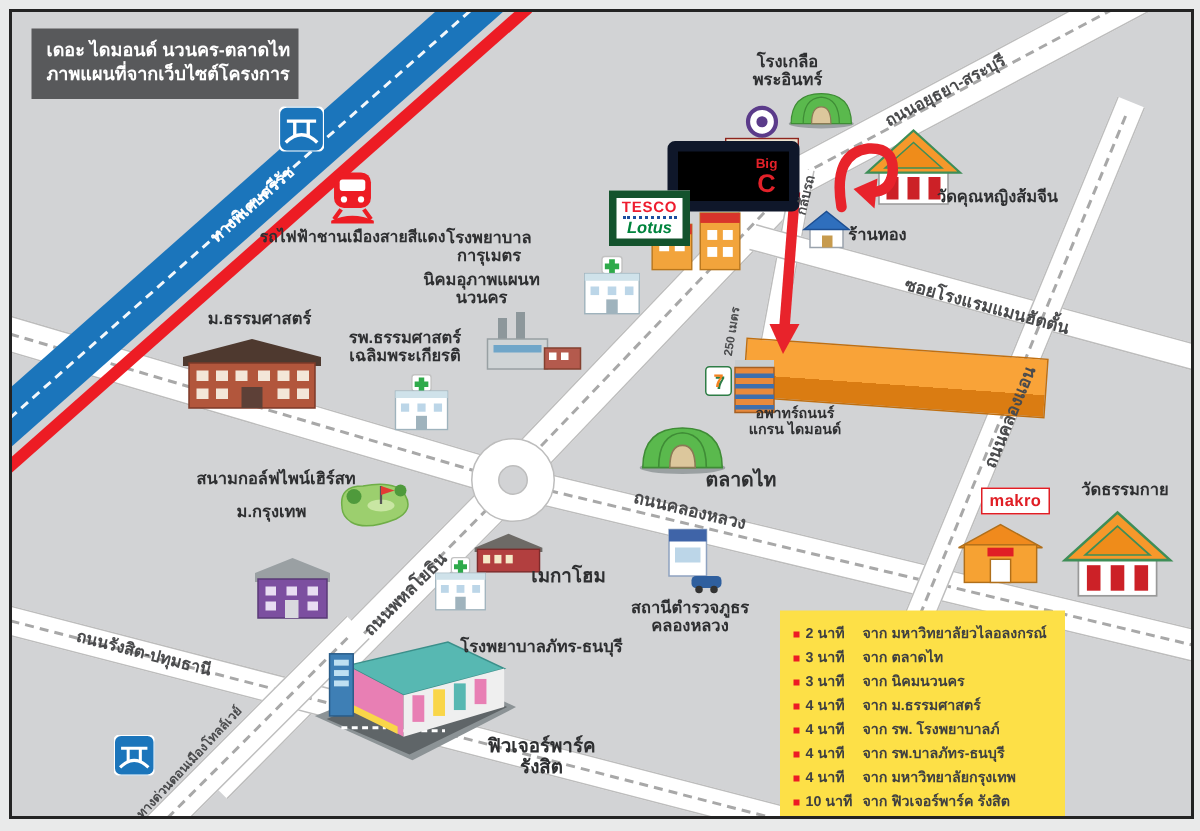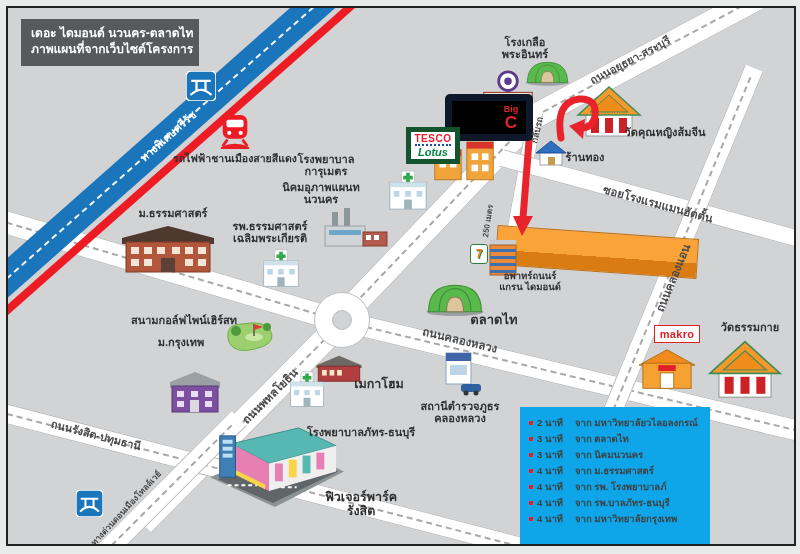--- a/index.html
+++ b/index.html
@@ -7,21 +7,21 @@
          font-family:"Liberation Sans","DejaVu Sans",sans-serif;}
   #frame{position:absolute;left:6px;top:6px;width:786px;height:536px;border:2px solid #232323;
          background:#d2d3d5;overflow:hidden;}
   .road{position:absolute;background:#fff;border-top:1.5px solid #bdbdbd;border-bottom:1.5px solid #bdbdbd;box-sizing:border-box;}
   .dash{position:absolute;left:10px;right:10px;top:50%;height:0;border-top:2px dashed #a8a8a8;margin-top:-1px;}
   .dashw{position:absolute;left:10px;right:10px;top:50%;height:0;border-top:2px dashed #ffffff;margin-top:-1px;opacity:.95;}
   .rl{position:absolute;font-weight:bold;color:#4a4b4d;white-space:nowrap;z-index:6;}
   .ll{position:absolute;font-weight:bold;color:#2e2f31;text-align:center;line-height:1.12;white-space:nowrap;z-index:6;font-size:11px;}
   .icon{position:absolute;z-index:4;}
   .sign{position:absolute;z-index:5;display:flex;flex-direction:column;align-items:center;justify-content:center;}
-  #legend{position:absolute;left:512px;top:399px;width:190px;height:140px;background:#0ea5e9;z-index:8;
+  #legend{position:absolute;left:512px;top:399px;width:190px;height:140px;background:#fde047;z-index:8;
           padding:9px 8px;box-sizing:border-box;}
   .leg-row{display:flex;align-items:flex-start;margin-bottom:2.2px;font-size:9.5px;color:#3f4041;font-weight:bold;line-height:1.45;}
   .leg-bullet{width:4px;height:4px;background:#ed1c24;margin:5px 4px 0 1px;flex:none;}
   .leg-time{width:38px;flex:none;}
   #header{position:absolute;left:13px;top:11px;width:178px;height:47px;background:#58595b;color:#fff;
           z-index:9;padding:6px 0 0 10px;box-sizing:border-box;font-size:12px;font-weight:bold;line-height:1.35;}
   #pin{position:absolute;left:581px;top:182px;z-index:7;transform:translate(-50%,-50%);}
   #pin .circ{width:34px;height:34px;background:#fff;border:5px solid #e01e25;border-radius:50%;
              display:flex;flex-direction:column;align-items:center;justify-content:center;line-height:1;}
   #pin .t1{font-size:6.5px;font-weight:bold;color:#2a2a2a;}
@@ -389,20 +389,25 @@
     <div class="leg-row">
           <span class="leg-bullet"></span>
           <span class="leg-time">4 นาที</span>
           <span>จาก รพ.บาลภัทร-ธนบุรี</span>
         </div>
     <div class="leg-row">
           <span class="leg-bullet"></span>
           <span class="leg-time">4 นาที</span>
           <span>จาก มหาวิทยาลัยกรุงเทพ</span>
         </div>
+    <div class="leg-row">
+          <span class="leg-bullet"></span>
+          <span class="leg-time">10 นาที</span>
+          <span>จาก ฟิวเจอร์พาร์ค รังสิต</span>
+        </div>
   </div>
 
   <div id="header">
     <span style="display:block">เดอะ ไดมอนด์ นวนคร-ตลาดไท</span>
     <span style="display:block">ภาพแผนที่จากเว็บไซต์โครงการ</span>
   </div>
 
  </div>
 </div>
 

